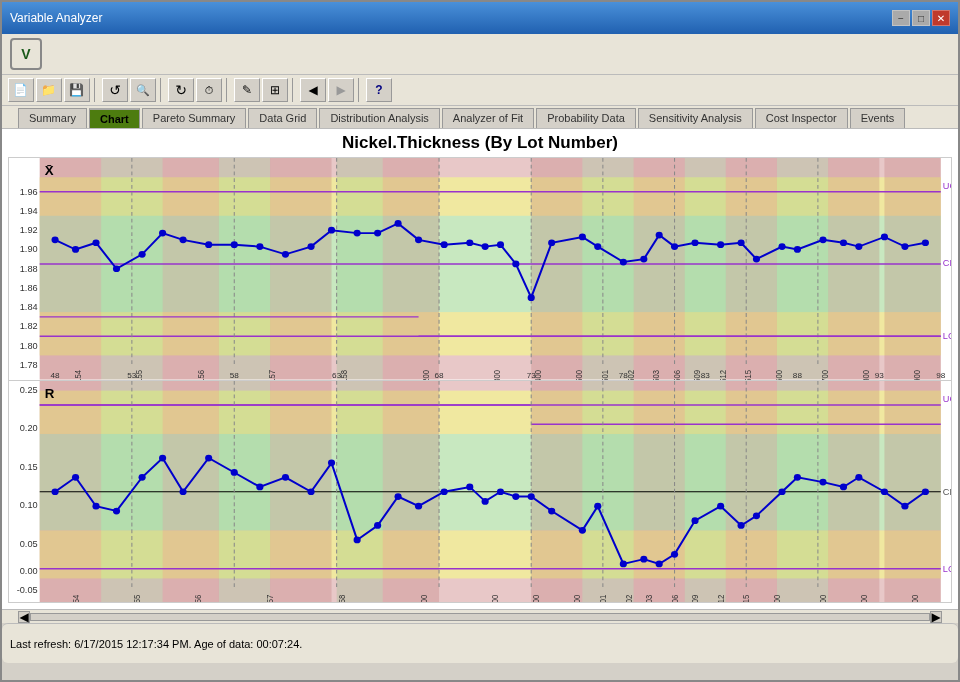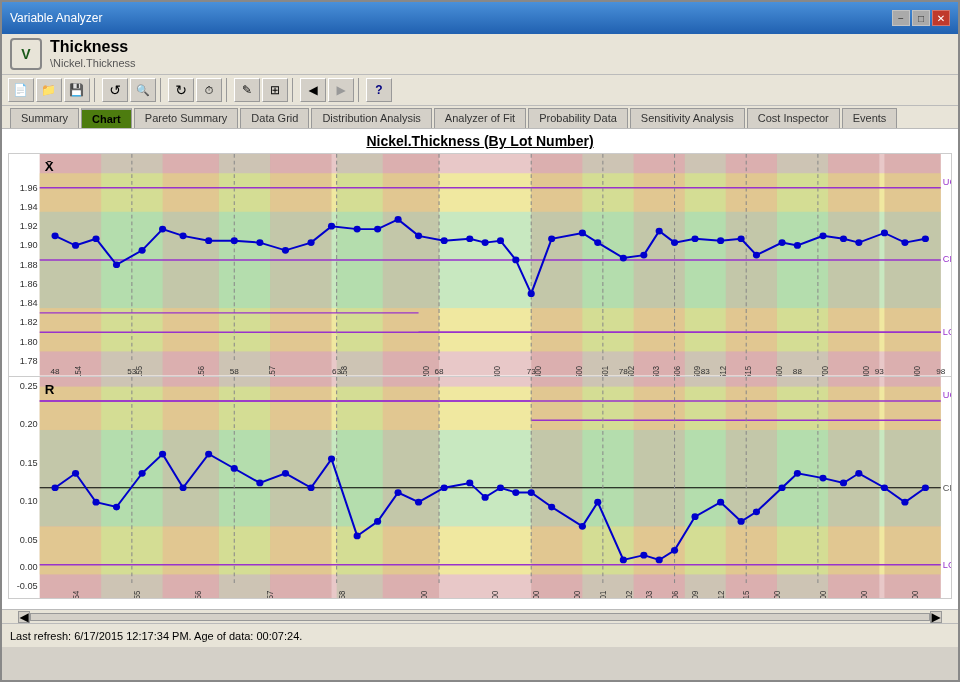--- a/index.html
+++ b/index.html
@@ -90,21 +90,21 @@
     .toolbar-separator {
       width: 4px;
       height: 24px;
       border-left: 1px solid #999;
       margin: 0 2px;
     }
     .tabs {
       background: #e8e4d8;
       border-bottom: 1px solid #bbb;
       display: flex;
-      padding: 2px 8px 0;
+      padding: 2px 16px 0;
       gap: 2px;
     }
     .tab {
       padding: 3px 10px;
       font-size: 11px;
       cursor: pointer;
       border: 1px solid #999;
       border-bottom: none;
       background: #d4d0c8;
       color: #333;
@@ -116,25 +116,24 @@
       font-weight: bold;
     }
     .main-content {
       background: white;
       padding: 6px;
       height: calc(682px - 24px - 46px - 32px - 30px - 24px);
       overflow: hidden;
     }
     .chart-title {
       text-align: center;
-      font-size: 14px;
+      font-size: 17px;
       font-weight: bold;
       color: #000;
       margin-bottom: 4px;
-      text-decoration: underline;
     }
     .charts-container {
       display: flex;
       flex-direction: column;
       height: calc(100% - 26px);
       gap: 0;
     }
     .chart-area {
       position: relative;
       flex: 1;
@@ -155,48 +154,45 @@
       align-items: center;
       padding: 0 16px;
     }
     .scrollbar-track {
       flex: 1;
       height: 8px;
       background: #d4d0c8;
       border: 1px solid #999;
     }
     .status-bar {
-      height: 24px;
+      height: 40px;
       background: #e8e4d8;
       border-top: 1px solid #bbb;
       display: flex;
       align-items: center;
       padding: 0 8px;
       font-size: 11px;
       color: #000;
+      border-radius: 6px;
     }
   </style>
 </head>
 <body>
 
 <div class="title-bar">
   <span>Variable Analyzer</span>
   <div class="title-bar-controls">
     <div class="title-bar-btn min">−</div>
     <div class="title-bar-btn max">□</div>
     <div class="title-bar-btn close">✕</div>
   </div>
 </div>
 
 <div class="app-header">
   <div class="app-logo">V</div>
-  <div class="app-title-text">
-    <h2>Thickness</h2>
-    <span>\Nickel.Thickness</span>
-  </div>
 </div>
 
 <div class="toolbar">
   <button class="toolbar-btn">📄</button>
   <button class="toolbar-btn">📁</button>
   <button class="toolbar-btn">💾</button>
   <div class="toolbar-separator"></div>
   <button class="toolbar-btn" style="font-size:14px">↺</button>
   <button class="toolbar-btn" style="font-size:11px">🔍</button>
   <div class="toolbar-separator"></div>

